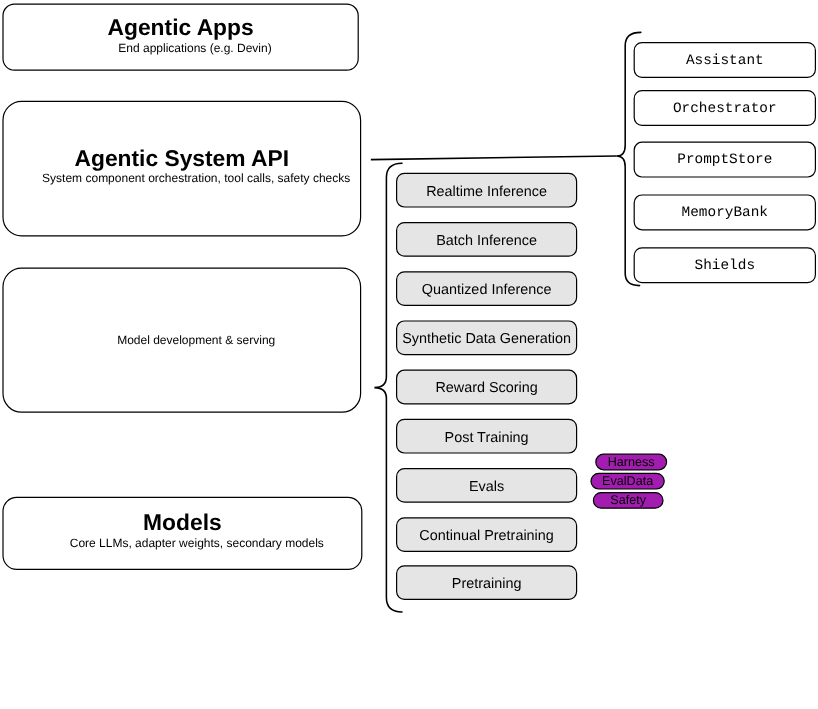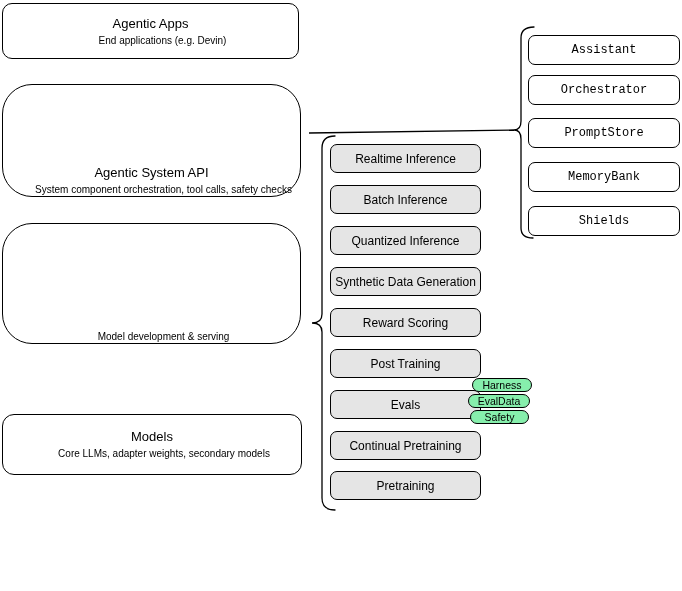--- a/index.html
+++ b/index.html
@@ -29,35 +29,35 @@
     box-sizing: border-box;
     background: #ffffff;
     border: 1.3px solid #000000;
     display: flex;
     flex-direction: column;
     align-items: center;
     justify-content: center;
     text-align: center;
   }
   .node .title {
-    font-size: 13px;
+    font-size: 19px;
     line-height: 16px;
-    font-weight: 400;
+    font-weight: 700;
     white-space: nowrap;
   }
   .node .subtitle {
     font-size: 10px;
     line-height: 13px;
     margin-top: 2px;
     white-space: nowrap;
     padding-left: 24px;
   }
   .r10 { border-radius: 10px; }
   .r12 { border-radius: 12px; margin-top: 44px; }
-  .r22 { border-radius: 30px; justify-content: flex-end; }
+  .r22 { border-radius: 16px; }
   .mbox {
     position: absolute;
     box-sizing: border-box;
     left: 330px;
     width: 151px;
     height: 29px;
     background: #e5e5e5;
     border: 1.3px solid #000000;
     border-radius: 7px;
     display: flex;
@@ -78,29 +78,30 @@
     display: flex;
     align-items: center;
     justify-content: center;
     font-size: 12px;
     white-space: nowrap;
     font-family: Liberation Mono, monospace;
   }
   .tag {
     position: absolute;
     box-sizing: border-box;
-    background: #86efac;
+    background: #a21caf;
     border: 1.3px solid #000000;
     border-radius: 8px;
     display: flex;
     align-items: center;
     justify-content: center;
     font-size: 10.5px;
     white-space: nowrap;
     z-index: 5;
+    margin-left: 24px;
   }
 </style>
 </head>
 <body>
 
 <div class="canvas">
 
   <svg class="overlay" viewBox="0 0 682 591" xmlns="http://www.w3.org/2000/svg">
     <line x1="309" y1="133" x2="514" y2="130" stroke="#000000" stroke-width="1.3"></line>
     <path d="M335,136 Q322,136 322,148 L322,314 Q322,323 312,323 Q322,323 322,332 L322,498 Q322,510 335,510" fill="none" stroke="#000000" stroke-width="1.3" stroke-linecap="round"></path>

